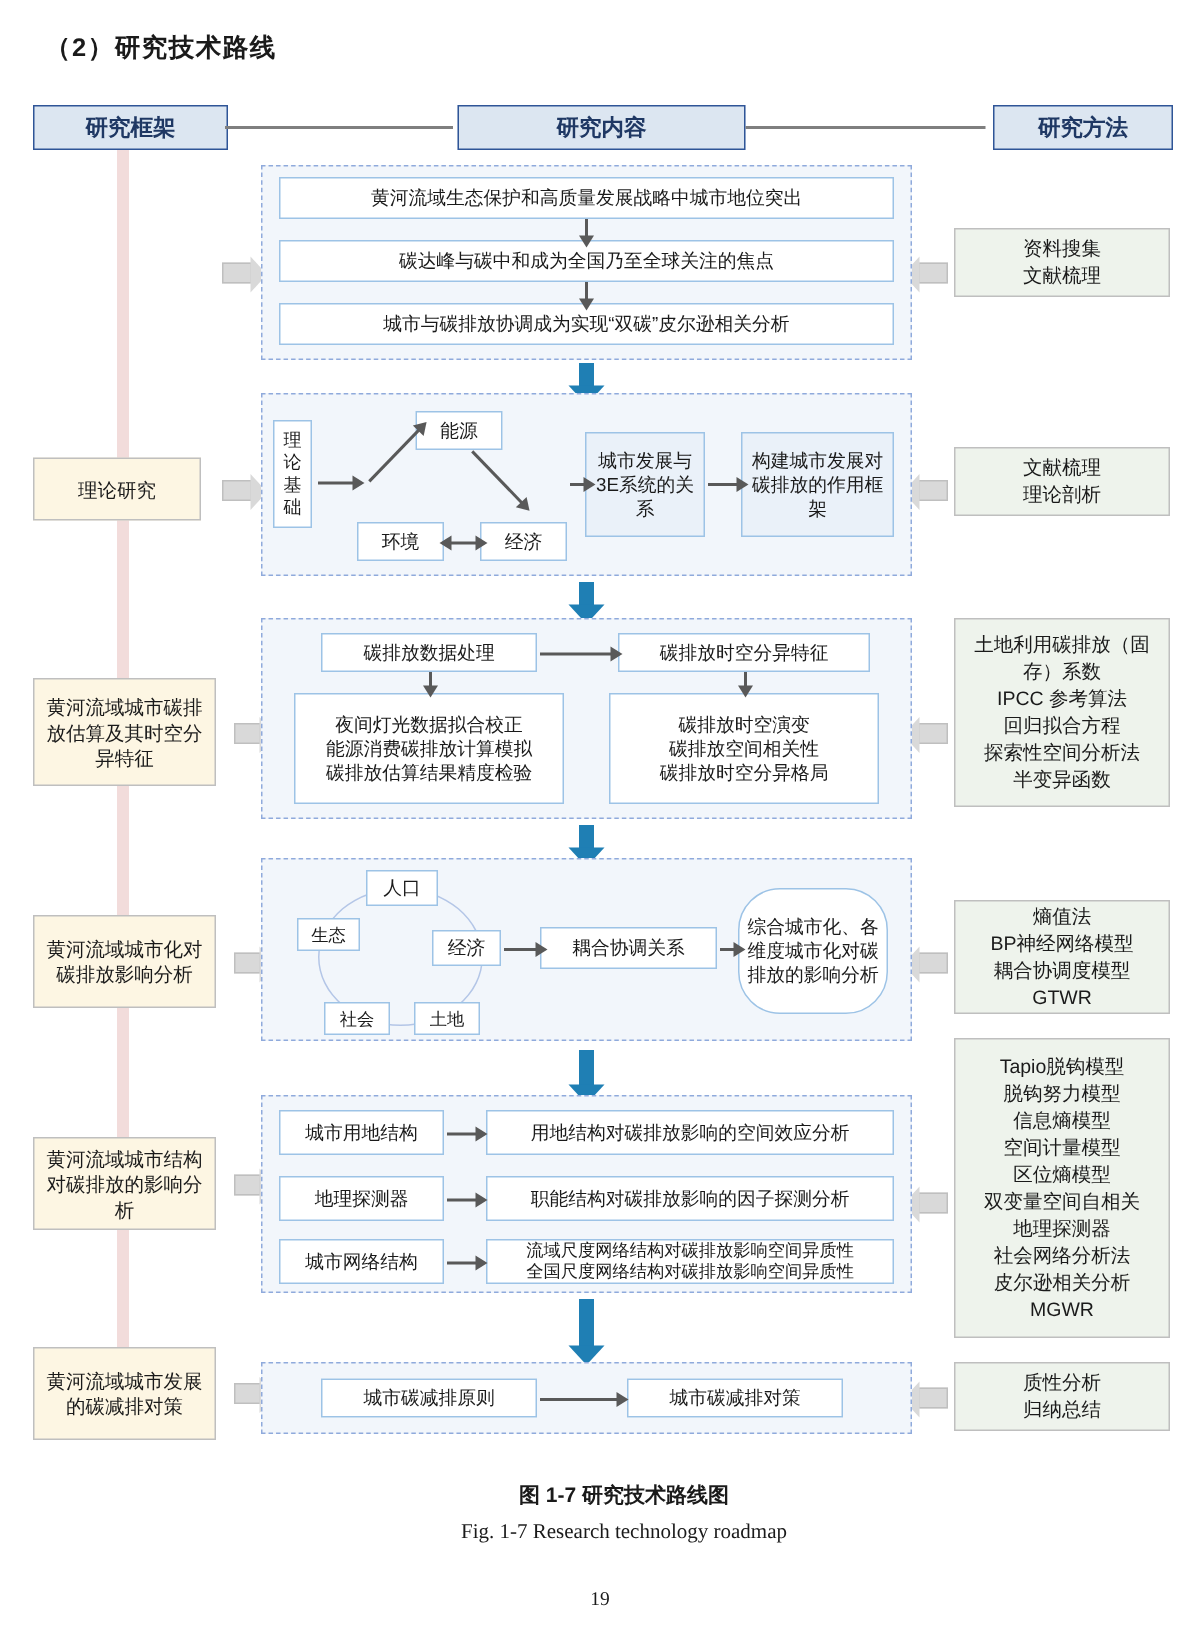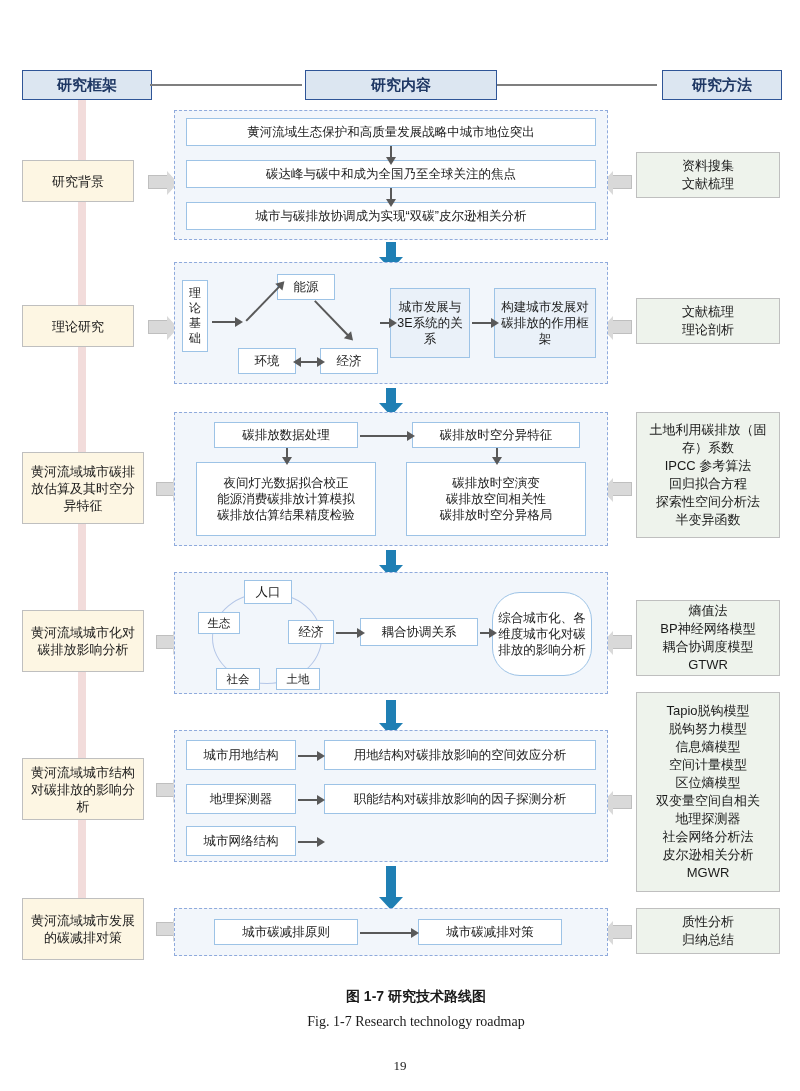--- a/index.html
+++ b/index.html
@@ -103,32 +103,32 @@
   .caption.cn{top:988px;font-weight:bold;}
   .caption.en{top:1014px;font-family:"Liberation Serif","DejaVu Serif",serif;}
   .pagenum{position:absolute;width:100%;text-align:center;top:1058px;font-size:13px;
     font-family:"Liberation Serif","DejaVu Serif",serif;}
 </style>
 </head>
 <body>
 
 <div class="page">
 
+  <div class="title">（2）研究技术路线</div>
 
   <div class="colhead" id="head-frame">研究框架</div>
   <div class="colhead" id="head-content">研究内容</div>
   <div class="colhead" id="head-method">研究方法</div>
 
   <div class="harrow" style="left:150px;top:84px;width:152px;"></div>
   <div class="harrow" style="left:497px;top:84px;width:160px;"></div>
 
   <div class="spine"></div>
   <div class="spine-head"></div>
 
-  <div class="stage" style="top:160px;width:112px;height:42px;">研究背景</div>
   <div class="stage" style="top:305px;width:112px;height:42px;">理论研究</div>
   <div class="stage" style="top:452px;width:122px;height:72px;">黄河流域城市碳排放估算及其时空分异特征</div>
   <div class="stage" style="top:610px;width:122px;height:62px;">黄河流域城市化对碳排放影响分析</div>
   <div class="stage" style="top:758px;width:122px;height:62px;">黄河流域城市结构对碳排放的影响分析</div>
   <div class="stage" style="top:898px;width:122px;height:62px;">黄河流域城市发展的碳减排对策</div>
 
   <div class="greyarrow" style="left:148px;top:175px;width:20px;">
       <div class="tipr"></div>
     </div>
   <div class="greyarrow" style="left:148px;top:320px;width:20px;">
@@ -262,20 +262,22 @@
   <div class="varrow" style="left:386px;top:700px;height:24px;">
       <div class="tip"></div>
     </div>
 
   <div class="panel" style="left:174px;top:730px;width:434px;height:132px;"></div>
   <div class="mbox" style="left:186px;top:740px;width:110px;height:30px;">城市用地结构</div>
   <div class="mbox" style="left:186px;top:784px;width:110px;height:30px;">地理探测器</div>
   <div class="mbox" style="left:186px;top:826px;width:110px;height:30px;">城市网络结构</div>
   <div class="mbox" style="left:324px;top:740px;width:272px;height:30px;">用地结构对碳排放影响的空间效应分析</div>
   <div class="mbox" style="left:324px;top:784px;width:272px;height:30px;">职能结构对碳排放影响的因子探测分析</div>
+  <div class="mbox" style="left:324px;top:826px;width:272px;height:30px;white-space:pre-line;font-size:11.5px;line-height:14px;">流域尺度网络结构对碳排放影响空间异质性
+全国尺度网络结构对碳排放影响空间异质性</div>
   <div class="smallarrow" style="left:298px;top:755px;width:20px;">
       <div class="tipr"></div>
     </div>
   <div class="smallarrow" style="left:298px;top:799px;width:20px;">
       <div class="tipr"></div>
     </div>
   <div class="smallarrow" style="left:298px;top:841px;width:20px;">
       <div class="tipr"></div>
     </div>
 

